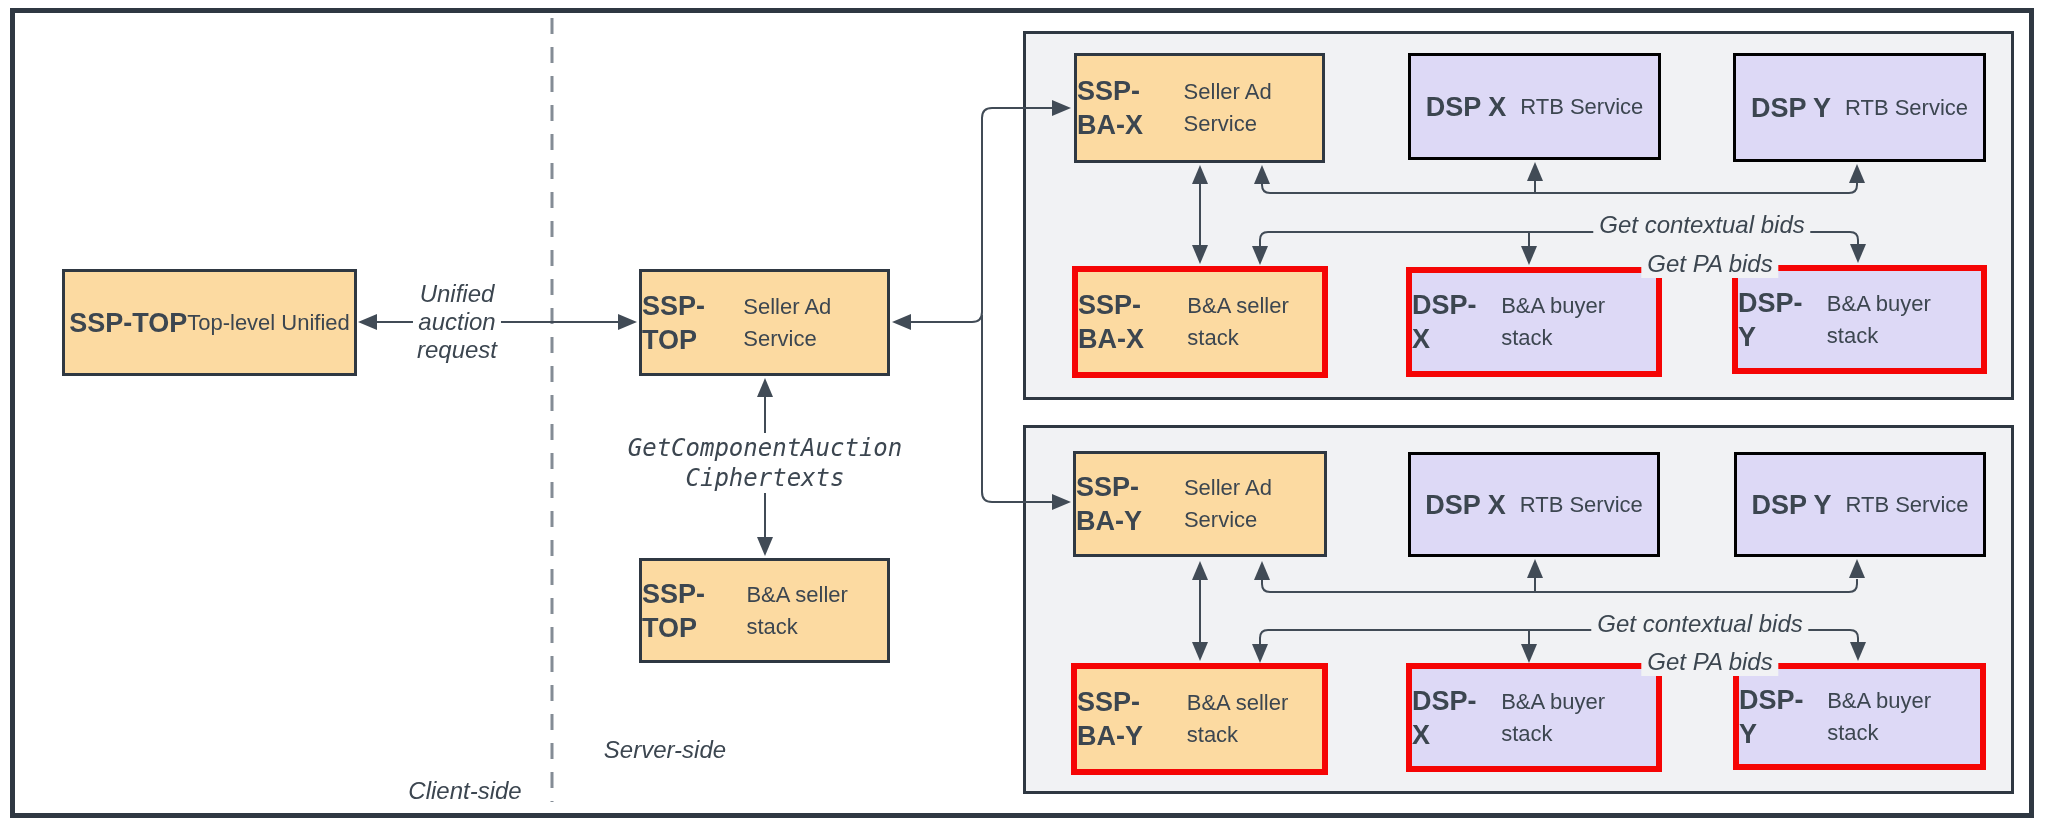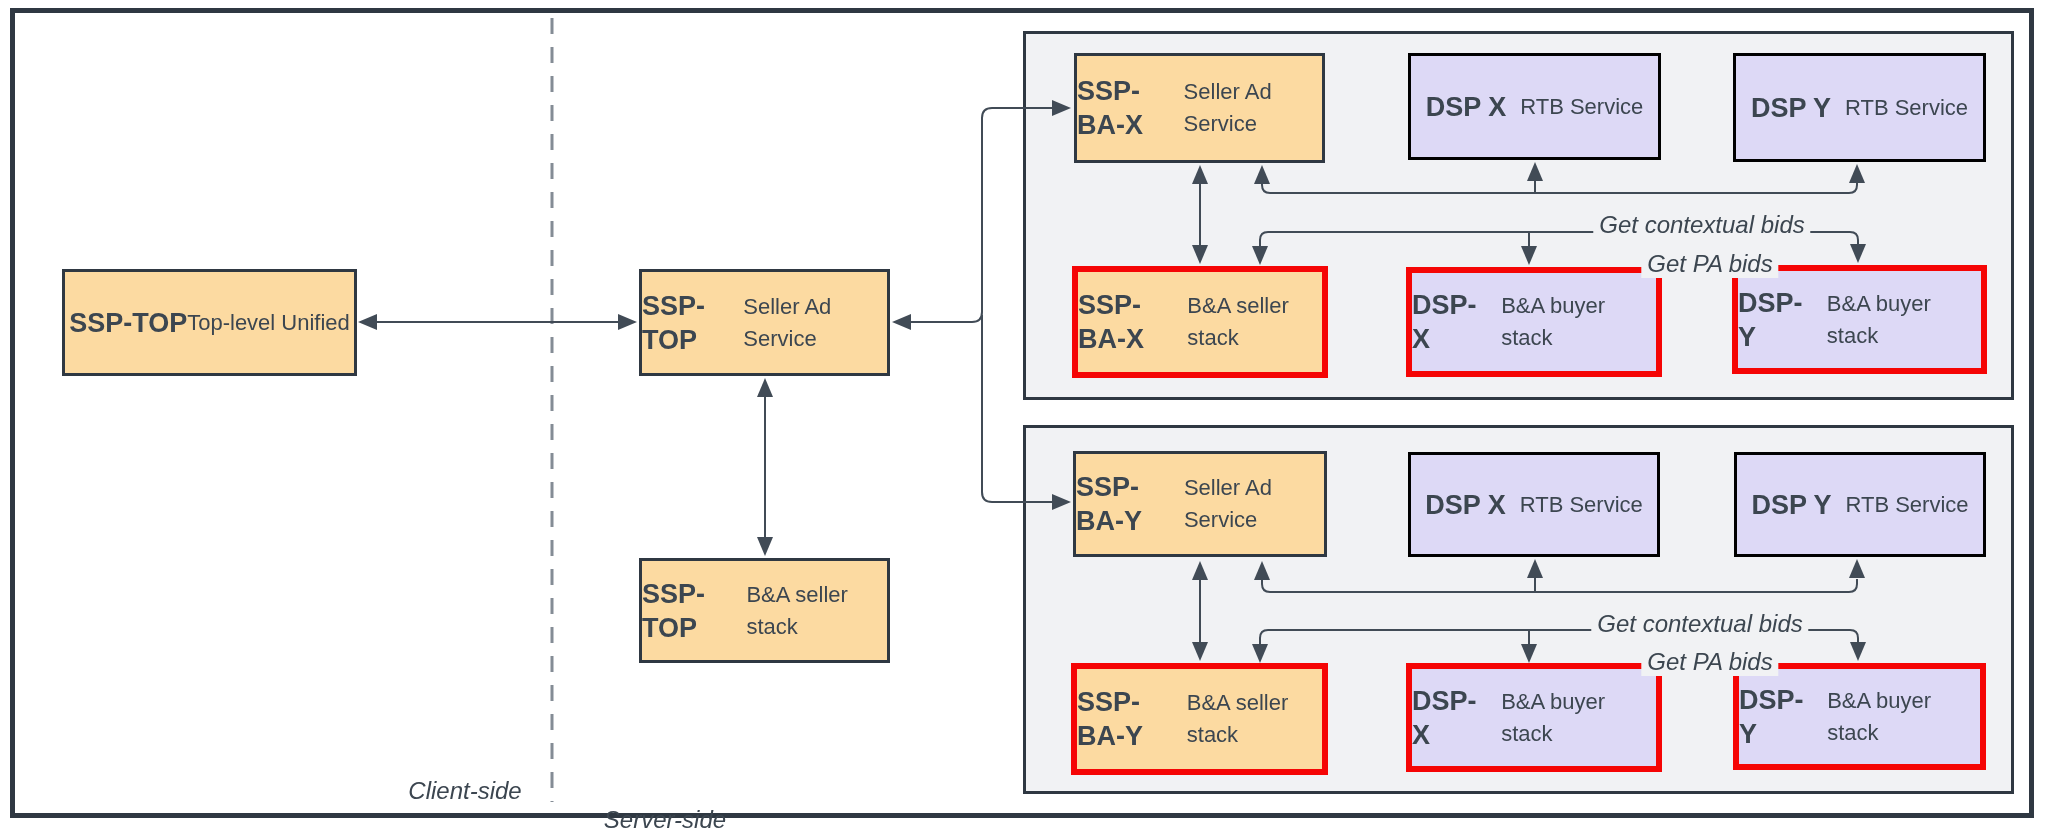--- a/index.html
+++ b/index.html
@@ -69,21 +69,21 @@
   .n-dspx-ba2{left:1406px;top:663px;width:256px;height:109px}
   .n-dspy-ba2{left:1733px;top:663px;width:253px;height:107px}
   
   .l-unified{left:457px;top:322px}
   .l-gca{left:765px;top:463px}
   .l-ctx1{left:1702px;top:193px}
   .l-pa1{left:1710px;top:232px}
   .l-ctx2{left:1700px;top:592px}
   .l-pa2{left:1710px;top:630px}
   .l-client{left:465px;top:791px}
-  .l-server{left:665px;top:820px}
+  .l-server{left:665px;top:750px}
 </style>
 </head>
 <body>
 
 <div class="stage">
 
   <div class="frame"></div>
 
   <div class="group g1"></div>
   <div class="group g2"></div>
@@ -195,20 +195,25 @@
   </div>
   <div class="node red-purple n-dspx-ba2">
     <div class="t">DSP-X</div>
     <div class="s">B&amp;A buyer stack</div>
   </div>
   <div class="node red-purple n-dspy-ba2">
     <div class="t">DSP-Y</div>
     <div class="s">B&amp;A buyer stack</div>
   </div>
 
+  <div class="edge-label bg-white l-unified">Unified
+auction
+request</div>
+  <div class="edge-label bg-white mono l-gca">GetComponentAuction
+Ciphertexts</div>
   <div class="edge-label bg-group l-ctx1">Get contextual bids</div>
   <div class="edge-label bg-group l-pa1">Get PA bids</div>
   <div class="edge-label bg-group l-ctx2">Get contextual bids</div>
   <div class="edge-label bg-group l-pa2">Get PA bids</div>
 
   <div class="zone-label l-client">Client-side</div>
   <div class="zone-label l-server">Server-side</div>
 
 </div>
 

